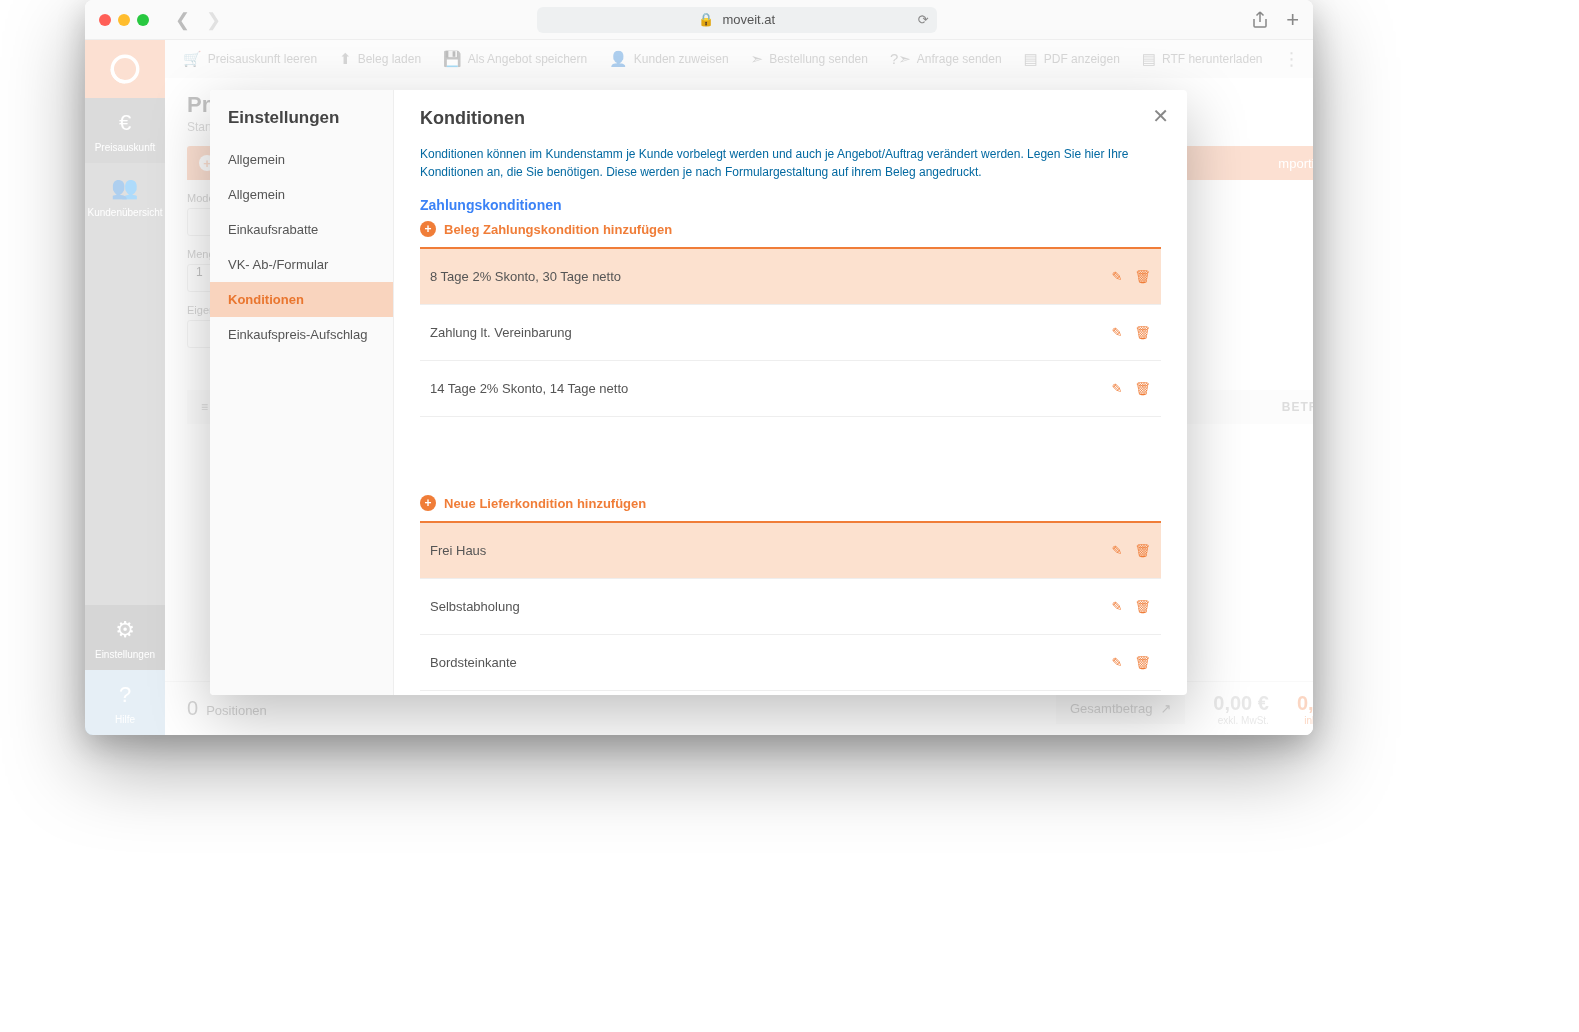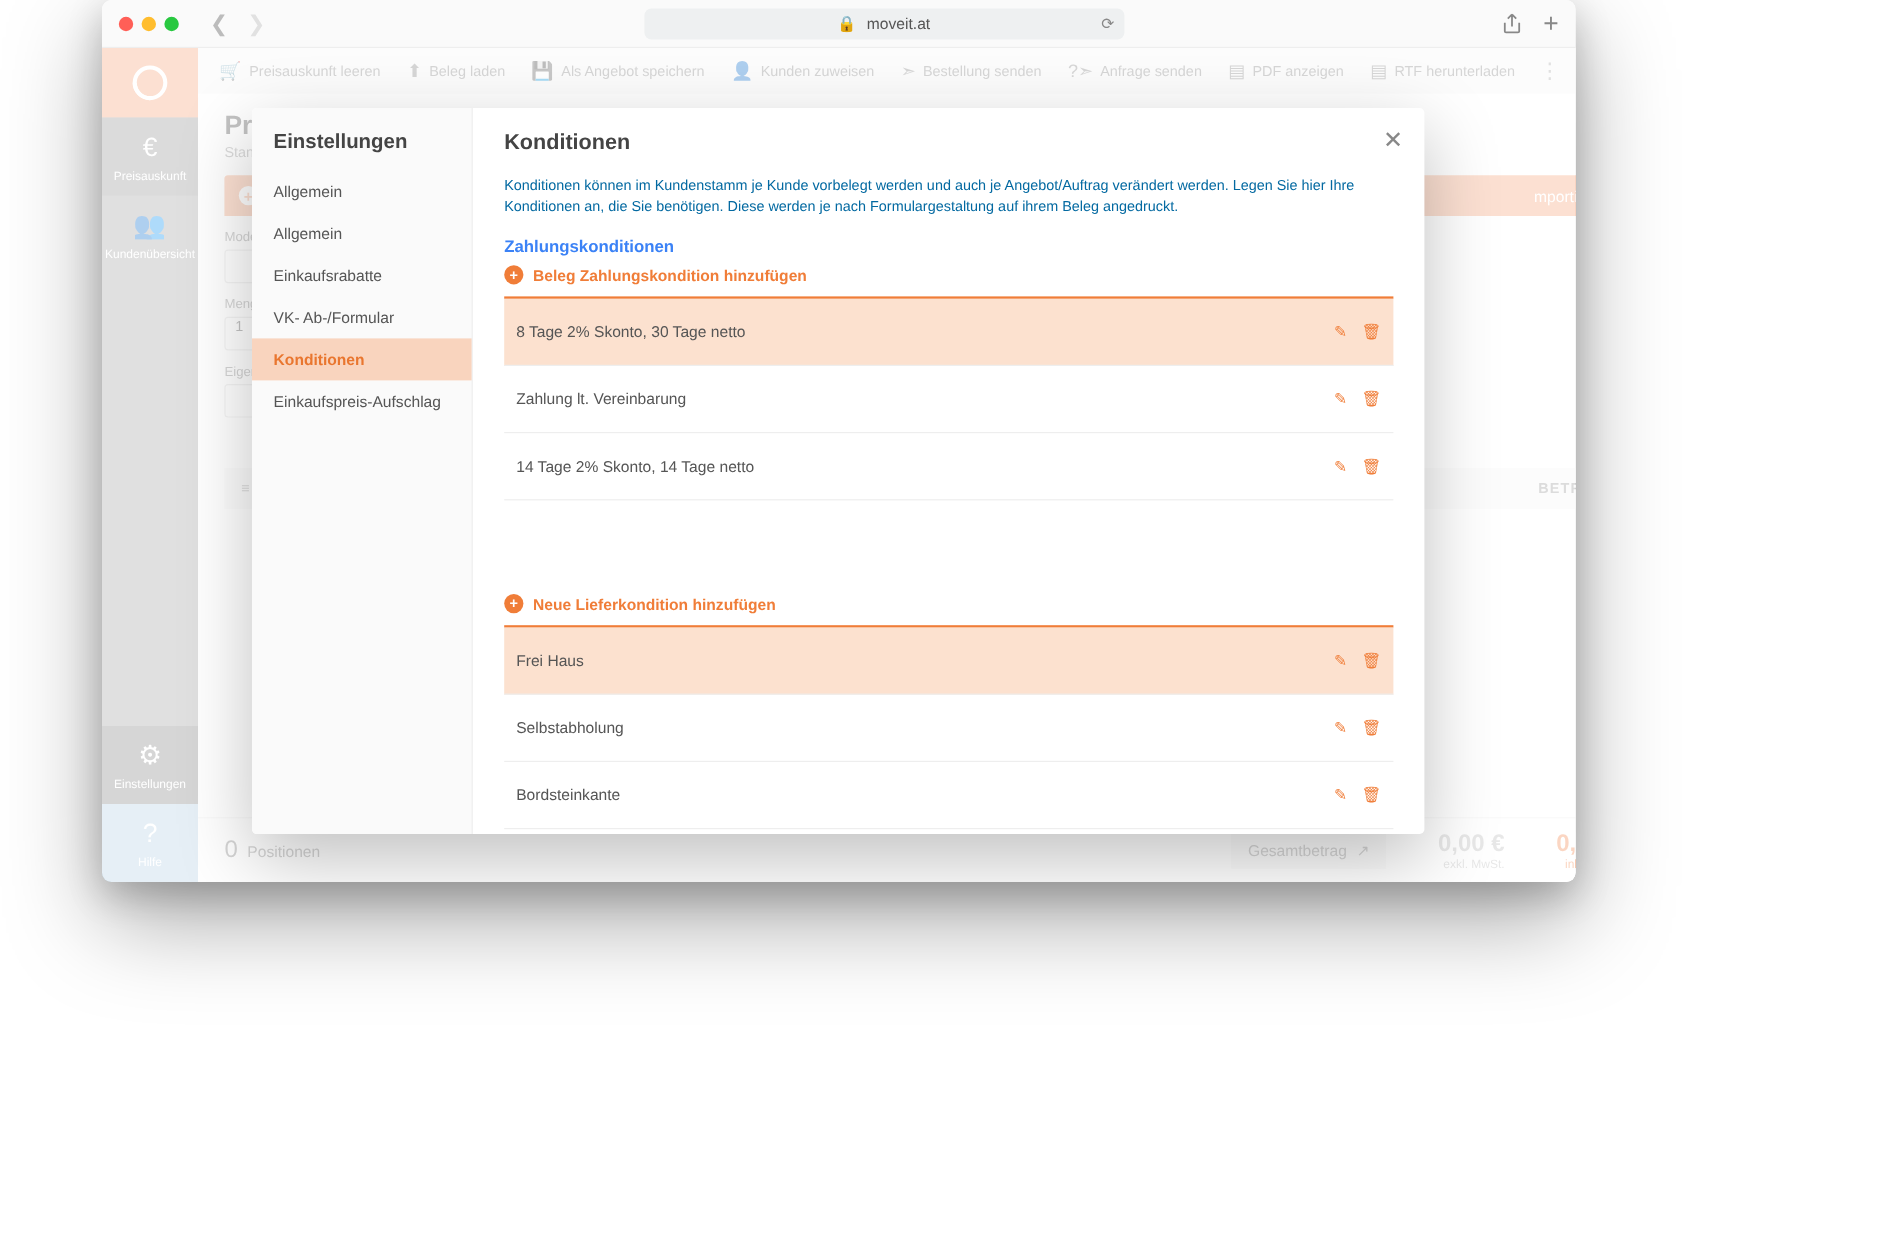--- a/index.html
+++ b/index.html
@@ -45,21 +45,21 @@
   .newpos-bar .left { display: flex; align-items: center; gap: 8px; }
   .form-row { display: flex; gap: 24px; margin-top: 12px; font-size: 11px; color: #888; }
   .form-col label { display: block; margin-bottom: 4px; }
   .form-col .inp { border: 1px solid #e0e0e0; border-radius: 3px; height: 28px; width: 120px; padding: 0 8px; font-size: 12px; color: #555; background: #fff; }
   .tbl-head { margin-top: 42px; background: #f5f5f5; height: 34px; display: flex; align-items: center; justify-content: space-between; padding: 0 14px; color: #9a9a9a; font-size: 12px; letter-spacing: 1px; font-weight: 600; }
   .footer { height: 54px; border-top: 1px solid #eee; display: flex; align-items: center; padding: 0 22px; font-size: 13px; color: #888; }
   .footer .positions { display: flex; align-items: baseline; gap: 8px; }
   .footer .positions .cnt { font-size: 20px; color: #888; }
   .footer .spacer { flex: 1; }
   .footer .total-label { background: #f5f5f5; padding: 8px 14px; display: flex; align-items: center; gap: 8px; color: #8a8a8a; }
-  .footer .amount { text-align: right; margin-left: 43px; }
+  .footer .amount { text-align: right; margin-left: 28px; }
   .footer .amount .big { font-size: 20px; font-weight: 600; }
   .footer .amount .lbl { font-size: 10px; text-align: right; }
   .footer .amount.gray .big, .footer .amount.gray .lbl { color: #bdbdbd; }
   .footer .amount.orange .big, .footer .amount.orange .lbl { color: #f38b53; }
   
   .modal { position: absolute; z-index: 10; left: 125px; top: 50px; width: 977px; height: 605px; background: #fff; border-radius: 4px; box-shadow: 0 20px 60px rgba(0,0,0,0.25); display: flex; overflow: hidden; }
   .modal-side { width: 184px; background: #fafafa; border-right: 1px solid #eee; padding: 18px 0; }
   .modal-side h2 { font-size: 17px; color: #444; padding: 0 18px 14px; font-weight: 600; }
   .ms-item { padding: 10px 18px; font-size: 13px; color: #555; cursor: pointer; }
   .ms-item.active { background: #f9d4be; color: #e9762f; font-weight: 600; }

